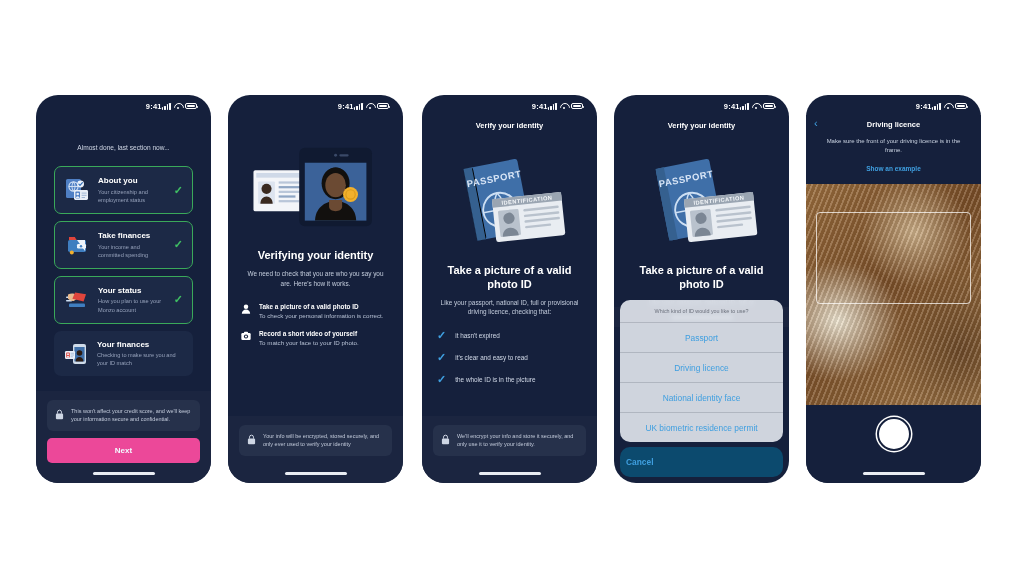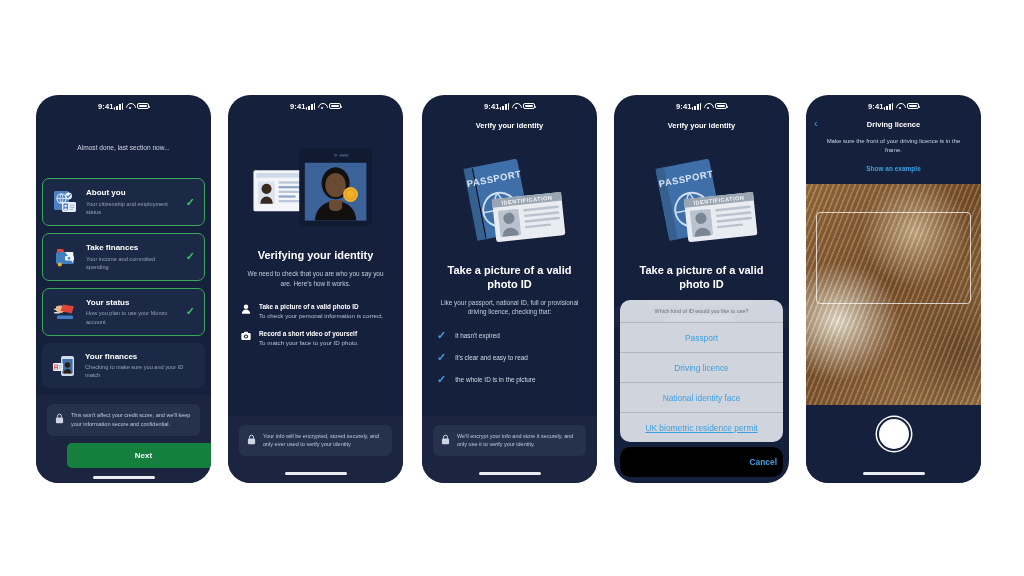--- a/index.html
+++ b/index.html
@@ -26,21 +26,21 @@
   }
   #phone1 { left: 36px; }
   #phone2 { left: 228px; }
   #phone3 { left: 422px; }
   #phone4 { left: 614px; }
   #phone5 { left: 806px; }
 
   
   .statusbar {
     height: 20px;
-    display: flex; align-items: center; justify-content: center;
+    display: flex; align-items: center; justify-content: flex-end;
     padding: 2px 14px 0 14px;
     flex: 0 0 auto;
   }
   .st-time { color:#ffffff; font-size:7.5px; font-weight:bold; letter-spacing:0.2px; }
   .st-right { display:flex; align-items:center; gap:3px; }
   .sig { display:flex; align-items:flex-end; gap:1px; height:7px; }
   .sig i { display:block; width:1.6px; background:#ffffff; border-radius:0.4px; }
   .sig i:nth-child(1){height:2.5px}.sig i:nth-child(2){height:4px}
   .sig i:nth-child(3){height:5.5px}.sig i:nth-child(4){height:7px}
   .wifi { width:8px;height:7px;position:relative; }
@@ -50,21 +50,21 @@
     clip-path: polygon(0 0,100% 0,100% 48%,0 48%);
   }
   .wifi:after{content:"";position:absolute;left:3px;top:4.4px;width:2.2px;height:2.2px;background:#fff;border-radius:50%;}
   .batt { width:12px;height:6.5px;border:1px solid #fff;border-radius:2px;position:relative;padding:1px; }
   .batt:after{content:"";position:absolute;right:-2.4px;top:1.8px;width:1.3px;height:2.6px;background:#fff;border-radius:0 1px 1px 0;}
   .batt i{display:block;width:100%;height:100%;background:#fff;border-radius:1px;}
 
   
   .navtitle { text-align:center; color:#ffffff; font-size:7.5px; font-weight:bold; padding:6px 0 2px; }
   .body { flex:1 1 auto; display:flex; flex-direction:column; overflow:hidden; }
-  .pad { padding: 0 6px; margin-top: 12px; }
+  .pad { padding: 0 18px; }
 
   
   .s1-head { text-align:center; color:#cfd6e4; font-size:6.6px; padding:28px 16px 14px; line-height:1.4; }
   .card {
     display:flex; align-items:center; gap:8px;
     background:#1c2946; border-radius:7px;
     padding:9px 9px; margin-bottom:7px;
     position:relative;
   }
   .card.done { border:1px solid #3aa95a; }
@@ -79,25 +79,25 @@
     background:#26314b; border-radius:6px; padding:7px 8px;
     margin: 0 0 7px 0;
   }
   .infobox .lk { flex:0 0 9px; padding-top:2px; }
   .infobox .tx { color:#c3cbdb; font-size:5.5px; line-height:1.55; }
   .btm {
     background:#1b2540; padding:9px 11px 0 11px; flex:0 0 auto;
   }
   .btn {
     display:block; width:100%;
-    background:#15803d; color:#f2f9ff;
+    background:#ec4899; color:#f2f9ff;
     border:none; border-radius:5px;
     font-family:"Liberation Sans", sans-serif;
     font-size:8px; font-weight:bold;
-    padding:8px 8px; text-align:center; cursor:pointer;margin-left:20px;
+    padding:8px 8px; text-align:center; cursor:pointer;
   }
   .homebar { height:20px; display:flex; align-items:center; justify-content:center; flex:0 0 auto; background:#1b2540;}
   .homebar i { display:block; width:62px; height:3px; background:#e9edf3; border-radius:2px; }
 
   
   .illus2 { height:112px; display:flex; align-items:center; justify-content:center; position:relative; margin-top:16px;}
   .h2 { text-align:center; color:#ffffff; font-size:11px; font-weight:bold; padding:6px 14px 0; line-height:1.25;}
   .sub { text-align:center; color:#c4cddd; font-size:6.4px; line-height:1.55; padding:6px 16px 0;}
   .bullets { padding:14px 13px 0 13px; }
   .bullet { display:flex; gap:7px; align-items:flex-start; margin-bottom:9px;}
@@ -125,25 +125,25 @@
   }
   .sheet .sh-title {
     text-align:center; color:#6c717c; font-size:5.4px;
     padding:8px 10px; border-bottom:0.5px solid rgba(140,146,158,0.45);
   }
   .sheet .sh-item {
     text-align:center; color:#3f9fe0; font-size:8.4px;
     padding:9.5px 6px; cursor:pointer;
     border-bottom:0.5px solid rgba(140,146,158,0.45);
   }
-  .sheet .sh-item:last-child{border-bottom:none;text-decoration:underline;}
+  .sheet .sh-item:last-child{border-bottom:none;}
   .cancel {
     margin-top:5px;
-    background:#000000; border-radius:10px;
-    text-align:right; color:#3f9fe0; font-size:8.4px; font-weight:bold;
+    background:#0c4a6e; border-radius:10px;
+    text-align:left; color:#3f9fe0; font-size:8.4px; font-weight:bold;
     padding:10px 6px; cursor:pointer;
   }
 
   
   .cam-head { background:#15203c; padding:0 10px 12px; position:relative; }
   .backchev {
     position:absolute; left:8px; top:3px; color:#3f9fe0;
     font-size:11px; line-height:1; cursor:pointer;
   }
   .cam-title { text-align:center; color:#ffffff; font-size:7.5px; font-weight:bold; padding:5px 0 0;}

